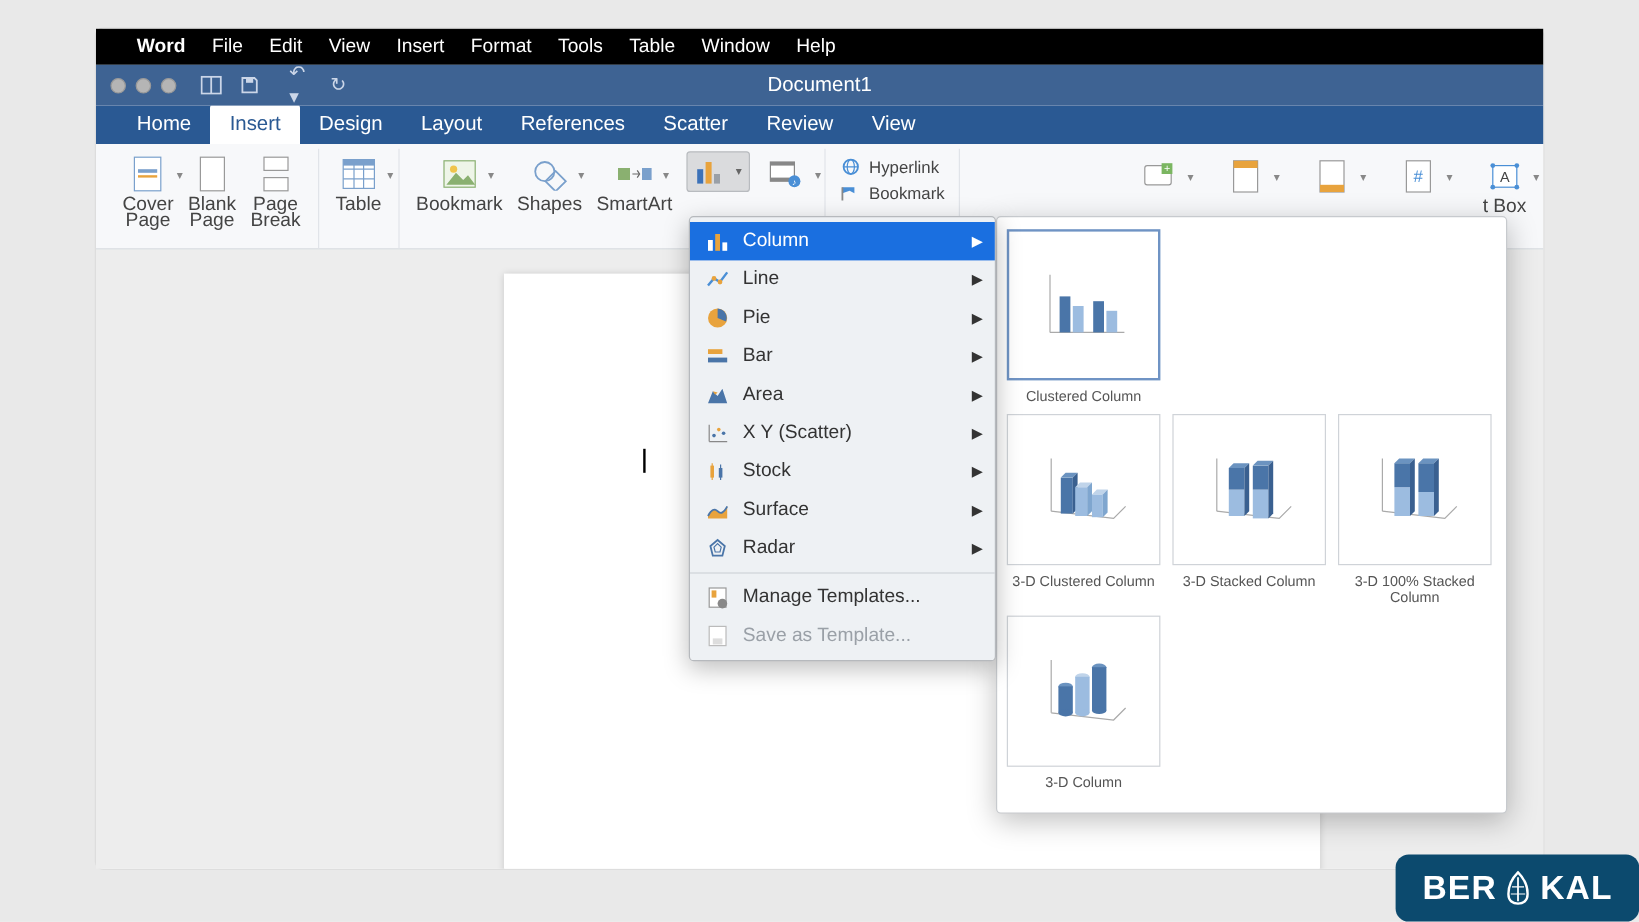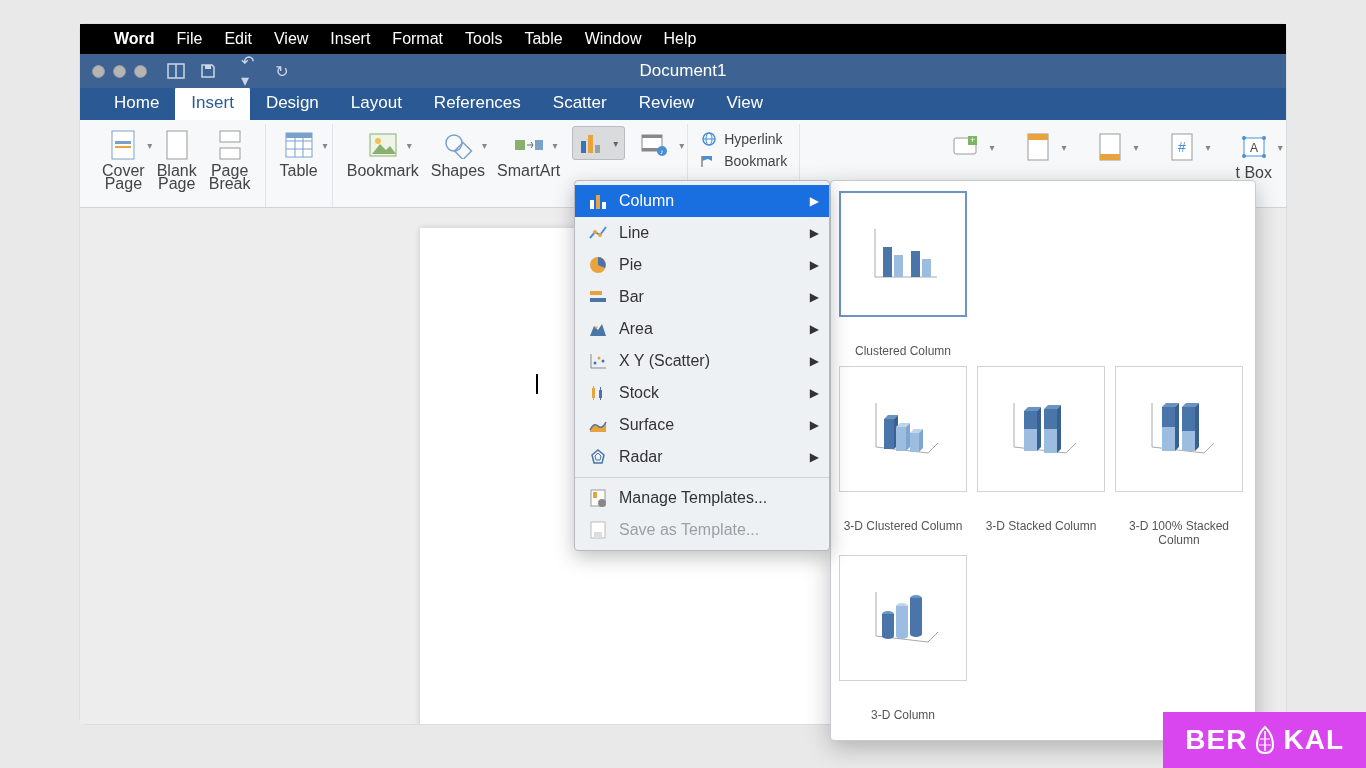--- a/index.html
+++ b/index.html
@@ -46,27 +46,27 @@
   .submenu .mi { display: flex; align-items: center; height: 32px; padding: 0 12px; font-size: 16px; color: #333; position: relative; cursor: default; }
   .submenu .mi.sel { background: #1a6fe0; color: #fff; }
   .submenu .mi .arw { position: absolute; right: 10px; font-size: 12px; }
   .submenu .mi .mico { width: 22px; height: 22px; margin-right: 10px; display: inline-flex; align-items: center; justify-content: center; }
   .submenu hr { border: none; border-top: 1px solid #cfd3d8; margin: 4px 0; }
   .submenu .mi.disabled { color: #9aa0a7; }
 
   
   .gallery { position: absolute; left: 830px; top: 180px; width: 426px; background: #fff; border: 1px solid #c7cace; border-radius: 4px; box-shadow: 0 6px 24px rgba(0,0,0,0.25); z-index: 9; padding: 10px 8px; }
   .grow { display: flex; gap: 10px; margin-bottom: 8px; flex-wrap: wrap; }
-  .gitem { width: 128px; display: flex; flex-direction: column; align-items: center; gap: 21px; }
+  .gitem { width: 128px; display: flex; flex-direction: column; align-items: center; }
   .thumb { width: 128px; height: 126px; border: 1px solid #cfd3d8; background: #fff; display: flex; align-items: center; justify-content: center; cursor: default; }
   .thumb.sel { border: 2px solid #6f93c4; }
   .gitem .cap { font-size: 12px; color: #555; text-align: center; margin-top: 6px; line-height: 14px; }
 
   
-  .watermark { position: absolute; right: 0; bottom: 0; background: #d946ef; color: #fff; font-size: 28px; font-weight: 700; padding: 12px 22px; letter-spacing: 1px; display: flex; align-items: center; gap: 4px; z-index: 100; }
+  .watermark { position: absolute; right: 0; bottom: 0; background: #0c4a6e; color: #fff; font-size: 28px; font-weight: 700; padding: 12px 22px; letter-spacing: 1px; display: flex; align-items: center; gap: 4px; z-index: 100; border-radius: 11px; }
   .ltblue { fill: #9cbce0; }
   .dkblue { fill: #4a75a8; }
 </style>
 </head>
 <body>
 
 <div class="frame">
 
   <div class="menubar">
     <span class="apple"></span>

